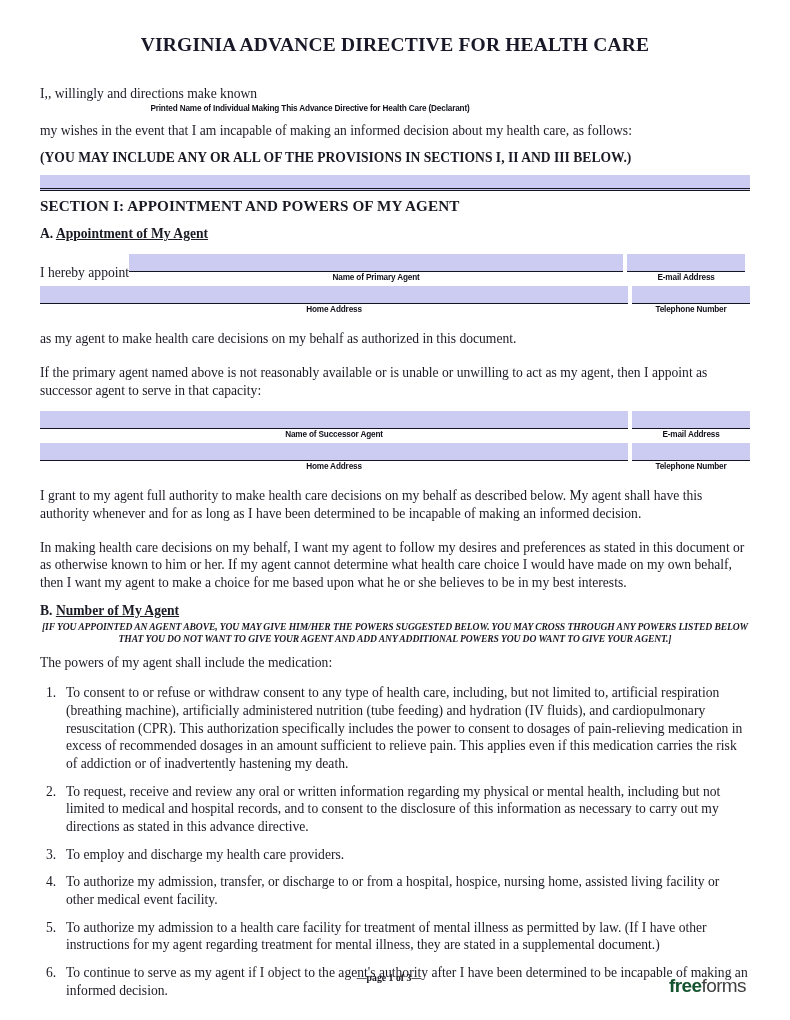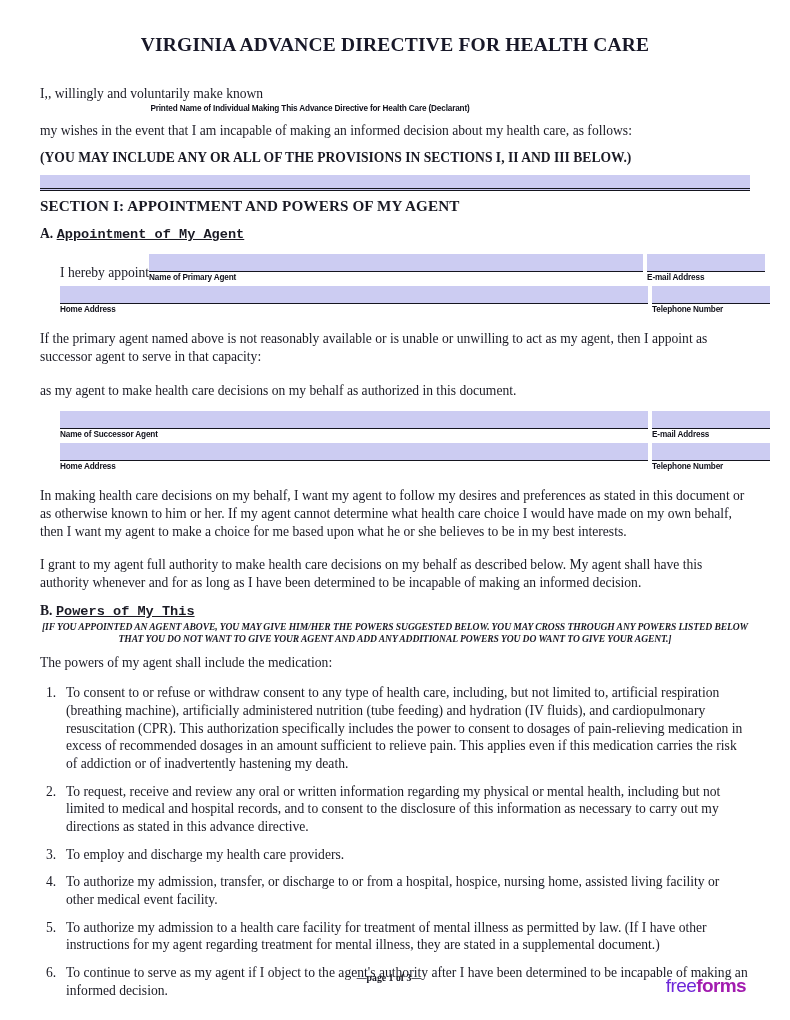--- a/index.html
+++ b/index.html
@@ -109,46 +109,47 @@
     font-weight: bold;
     margin-top: 6px;
     letter-spacing: -0.1px;
     color: #15151f;
   }
   .sub-head {
     font-size: 13.6px;
     font-weight: bold;
     margin-top: 11px;
   }
-  .sub-head u { text-decoration: underline; font-family: Liberation Mono, monospace; }
+  .sub-head u { text-decoration: underline; }
 
   .powers-note {
     font-style: italic;
     font-weight: bold;
     font-size: 9.6px;
     line-height: 1.25;
     margin-top: 2px;
     letter-spacing: -0.1px;
     text-align: center;
   }
 
   
-  .agent-block { margin-top: 12px; margin-left: 20px; }
+  .agent-block { margin-top: 12px; }
   .appoint-row {
     display: flex;
     align-items: flex-end;
   }
   .appoint-label {
     font-size: 13.6px;
     white-space: pre;
     padding-bottom: 1px;
   }
   .field-row {
     display: flex;
     width: 710px;
+    text-align: center;
   }
   .fld {
     position: relative;
     box-sizing: border-box;
   }
   .fld .bar {
     background: #ccccf2;
     height: 17px;
     border-bottom: 1.4px solid #15151f;
   }
@@ -202,37 +203,37 @@
     color: #15151f;
   }
   .brand {
     position: absolute;
     right: 44px;
     top: 975px;
     font-family: "Liberation Sans", "DejaVu Sans", sans-serif;
     font-size: 19px;
     letter-spacing: -0.6px;
   }
-  .brand .b-free { color: #6d28d9; font-weight: normal; }
-  .brand .b-forms { color: #a21caf; font-weight: bold; }
+  .brand .b-free { color: #14532d; font-weight: bold; }
+  .brand .b-forms { color: #404040; font-weight: normal; }
 </style>
 </head>
 <body>
 
 <div class="page">
   <div class="content">
 
     <div class="doc-title">VIRGINIA ADVANCE DIRECTIVE  FOR HEALTH CARE</div>
 
     <div class="intro-line">
       <span class="lead-I">I,</span>
       <span class="fill-wrap">
         <span class="fill-box name-fill"></span>
       </span>
-      <span class="tail-text">, willingly and voluntarily make known</span>
+      <span class="tail-text">, willingly and directions make known</span>
     </div>
     <div style="width:540px;">
       <div class="field-caption caption-center">Printed Name of Individual Making This Advance Directive for Health Care (Declarant)</div>
     </div>
 
     <p class="body-text">my wishes in the event that I am incapable of making an informed decision about my health care, as follows:</p>
 
     <p class="body-text italic-note">(YOU MAY INCLUDE ANY OR ALL OF THE PROVISIONS IN SECTIONS I, II AND III BELOW.)</p>
 
     <div class="section-band"></div>
@@ -264,23 +265,23 @@
           <div class="cap">Home Address</div>
         </div>
         <div class="gap"></div>
         <div class="fld fld-right">
           <div class="bar"></div>
           <div class="cap">Telephone Number</div>
         </div>
       </div>
     </div>
 
+    <p class="body-text spaced">as my agent to make health care decisions on my behalf as authorized in this document.</p>
+
     <p class="body-text spaced">If the primary agent named above is not reasonably available or is unable or unwilling to act as my agent, then I appoint as successor agent to serve in that capacity:</p>
-
-    <p class="body-text spaced">as my agent to make health care decisions on my behalf as authorized in this document.</p>
 
     <div class="agent-block">
       <div class="field-row">
         <div class="fld fld-left-full">
           <div class="bar"></div>
           <div class="cap">Name of Successor Agent</div>
         </div>
         <div class="gap"></div>
         <div class="fld fld-right">
           <div class="bar"></div>
@@ -294,26 +295,26 @@
           <div class="cap">Home Address</div>
         </div>
         <div class="gap"></div>
         <div class="fld fld-right">
           <div class="bar"></div>
           <div class="cap">Telephone Number</div>
         </div>
       </div>
     </div>
 
+    <p class="body-text spaced">I grant to my agent full authority to make health care decisions on my behalf as described below. My agent shall have this authority whenever and for as long as I have been determined to be incapable of making an informed decision.</p>
+
     <p class="body-text spaced">In making health care decisions on my behalf, I want my agent to follow my desires and preferences as stated in this document or as otherwise known to him or her. If my agent cannot determine what health care choice I would have made on my own behalf, then I want my agent to make a choice for me based upon what he or she believes to be in my best interests.</p>
 
-    <p class="body-text spaced">I grant to my agent full authority to make health care decisions on my behalf as described below. My agent shall have this authority whenever and for as long as I have been determined to be incapable of making an informed decision.</p>
-
     <div class="sub-head">
-      <span>B. </span><u>Powers of My This</u>
+      <span>B. </span><u>Number of My Agent</u>
     </div>
     <div class="powers-note">[IF YOU APPOINTED AN AGENT ABOVE, YOU MAY GIVE HIM/HER THE POWERS SUGGESTED BELOW. YOU MAY CROSS THROUGH ANY POWERS LISTED BELOW THAT YOU DO NOT WANT TO GIVE YOUR AGENT AND ADD ANY ADDITIONAL POWERS YOU DO WANT TO GIVE YOUR AGENT.]</div>
 
     <p class="body-text" style="margin-top:9px;">The powers of my agent shall include the medication:</p>
 
     <ol class="powers">
       <li>To consent to or refuse or withdraw consent to any type of health care, including, but not limited to, artificial respiration (breathing machine), artificially administered nutrition (tube feeding) and hydration (IV fluids), and cardiopulmonary resuscitation (CPR). This authorization specifically includes the power to consent to dosages of pain-relieving medication in excess of recommended dosages in an amount sufficient to relieve pain. This applies even if this medication carries the risk of addiction or of inadvertently hastening my death.</li>
       <li>To request, receive and review any oral or written information regarding my physical or mental health, including but not limited to medical and hospital records, and to consent to the disclosure of this information as necessary to carry out my directions as stated in this advance directive.</li>
       <li>To employ and discharge my health care providers.</li>
       <li>To authorize my admission, transfer, or discharge to or from a hospital, hospice, nursing home, assisted living facility or other medical event facility.</li>

